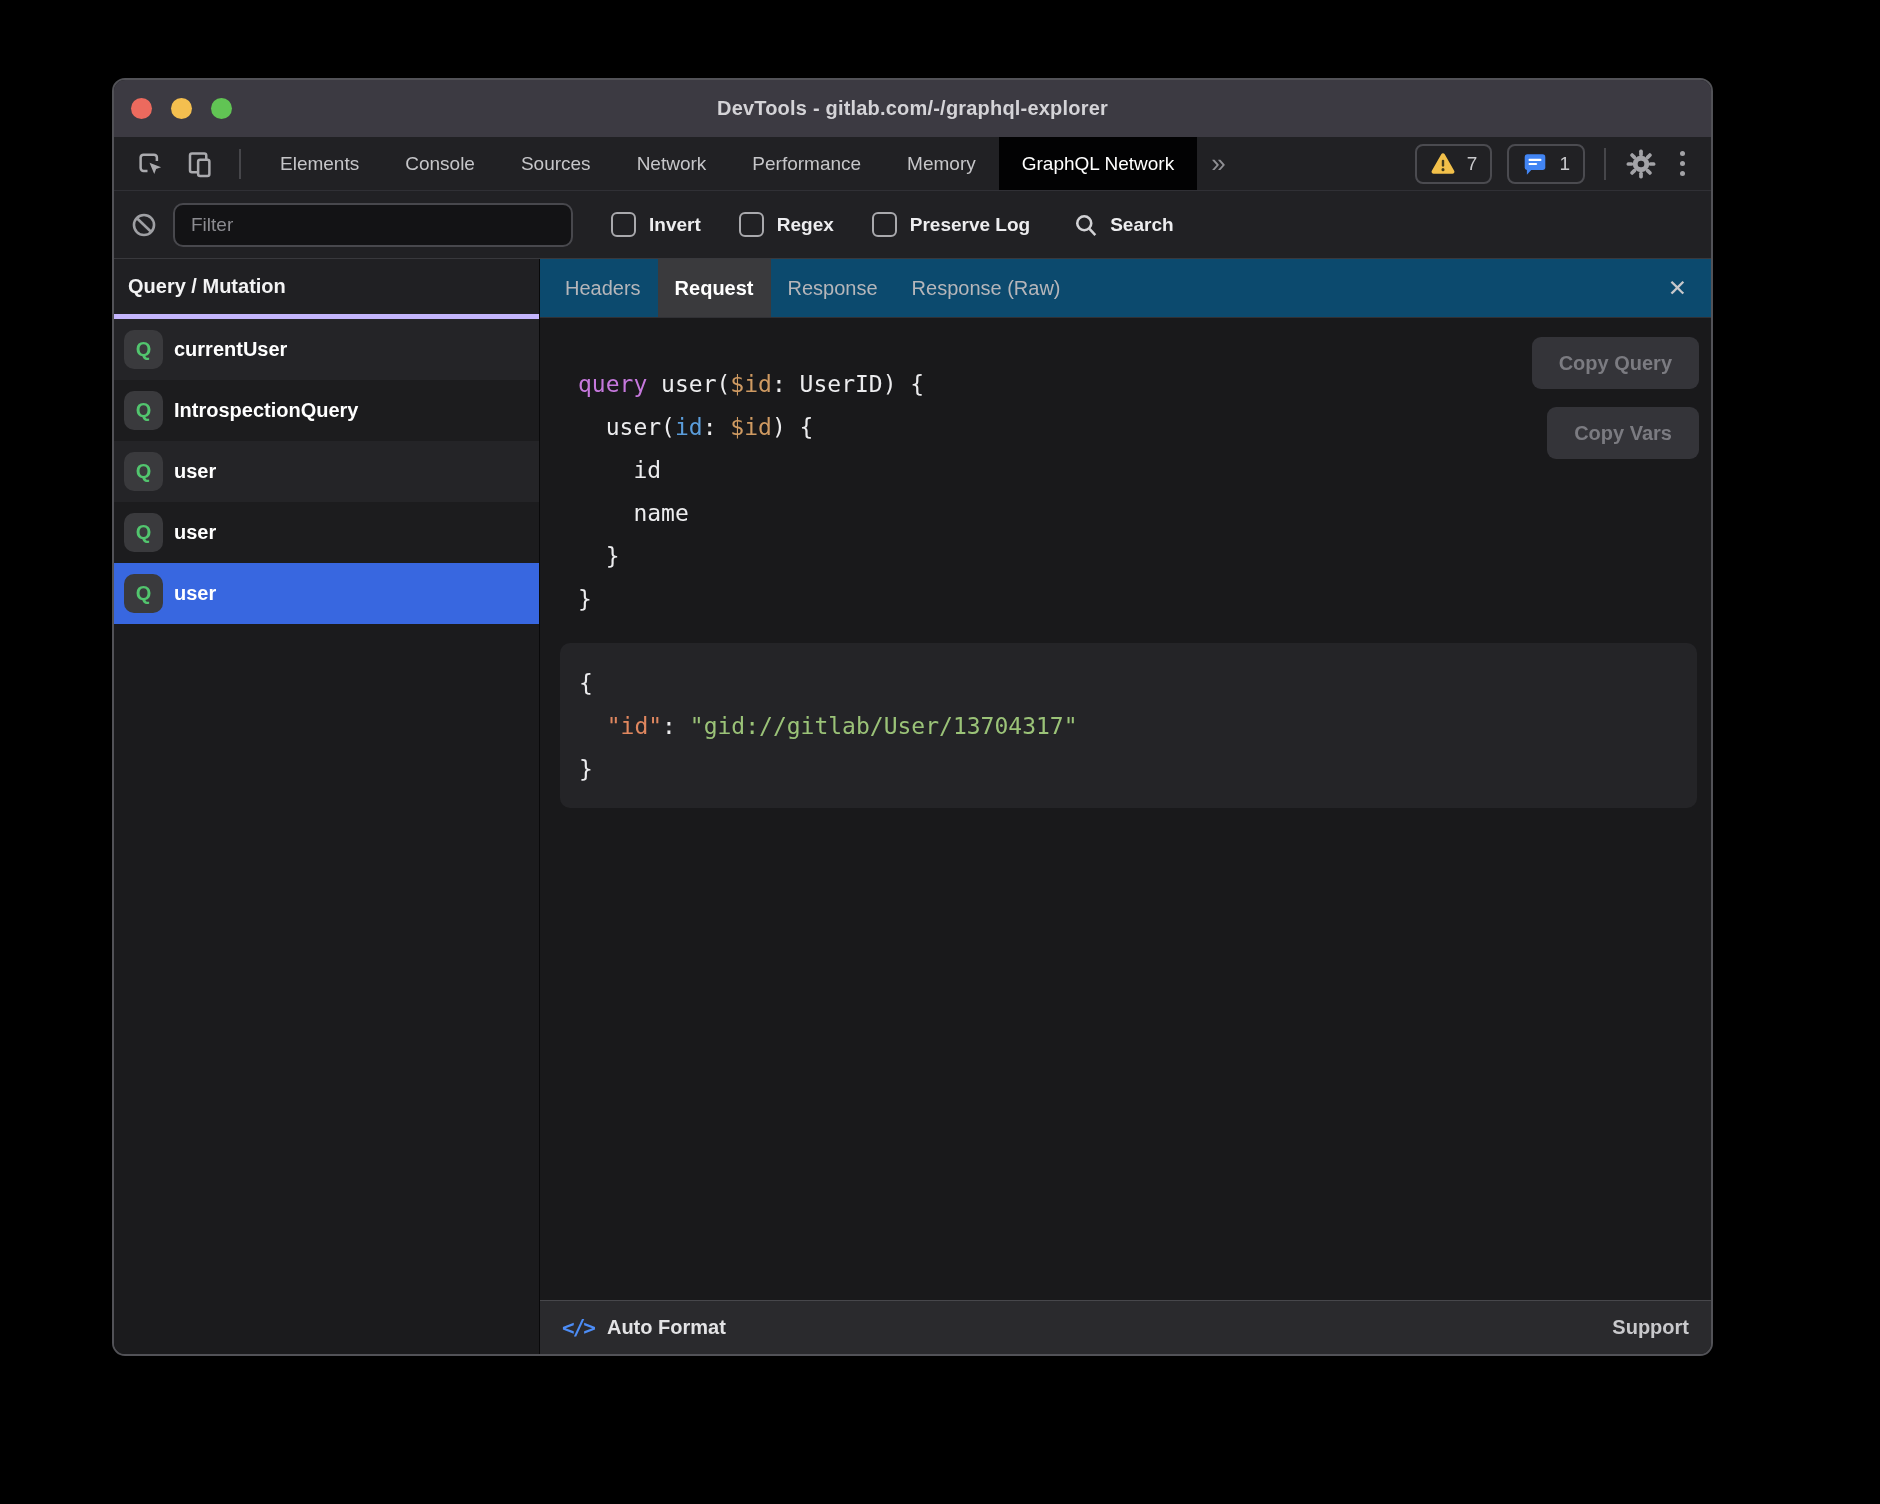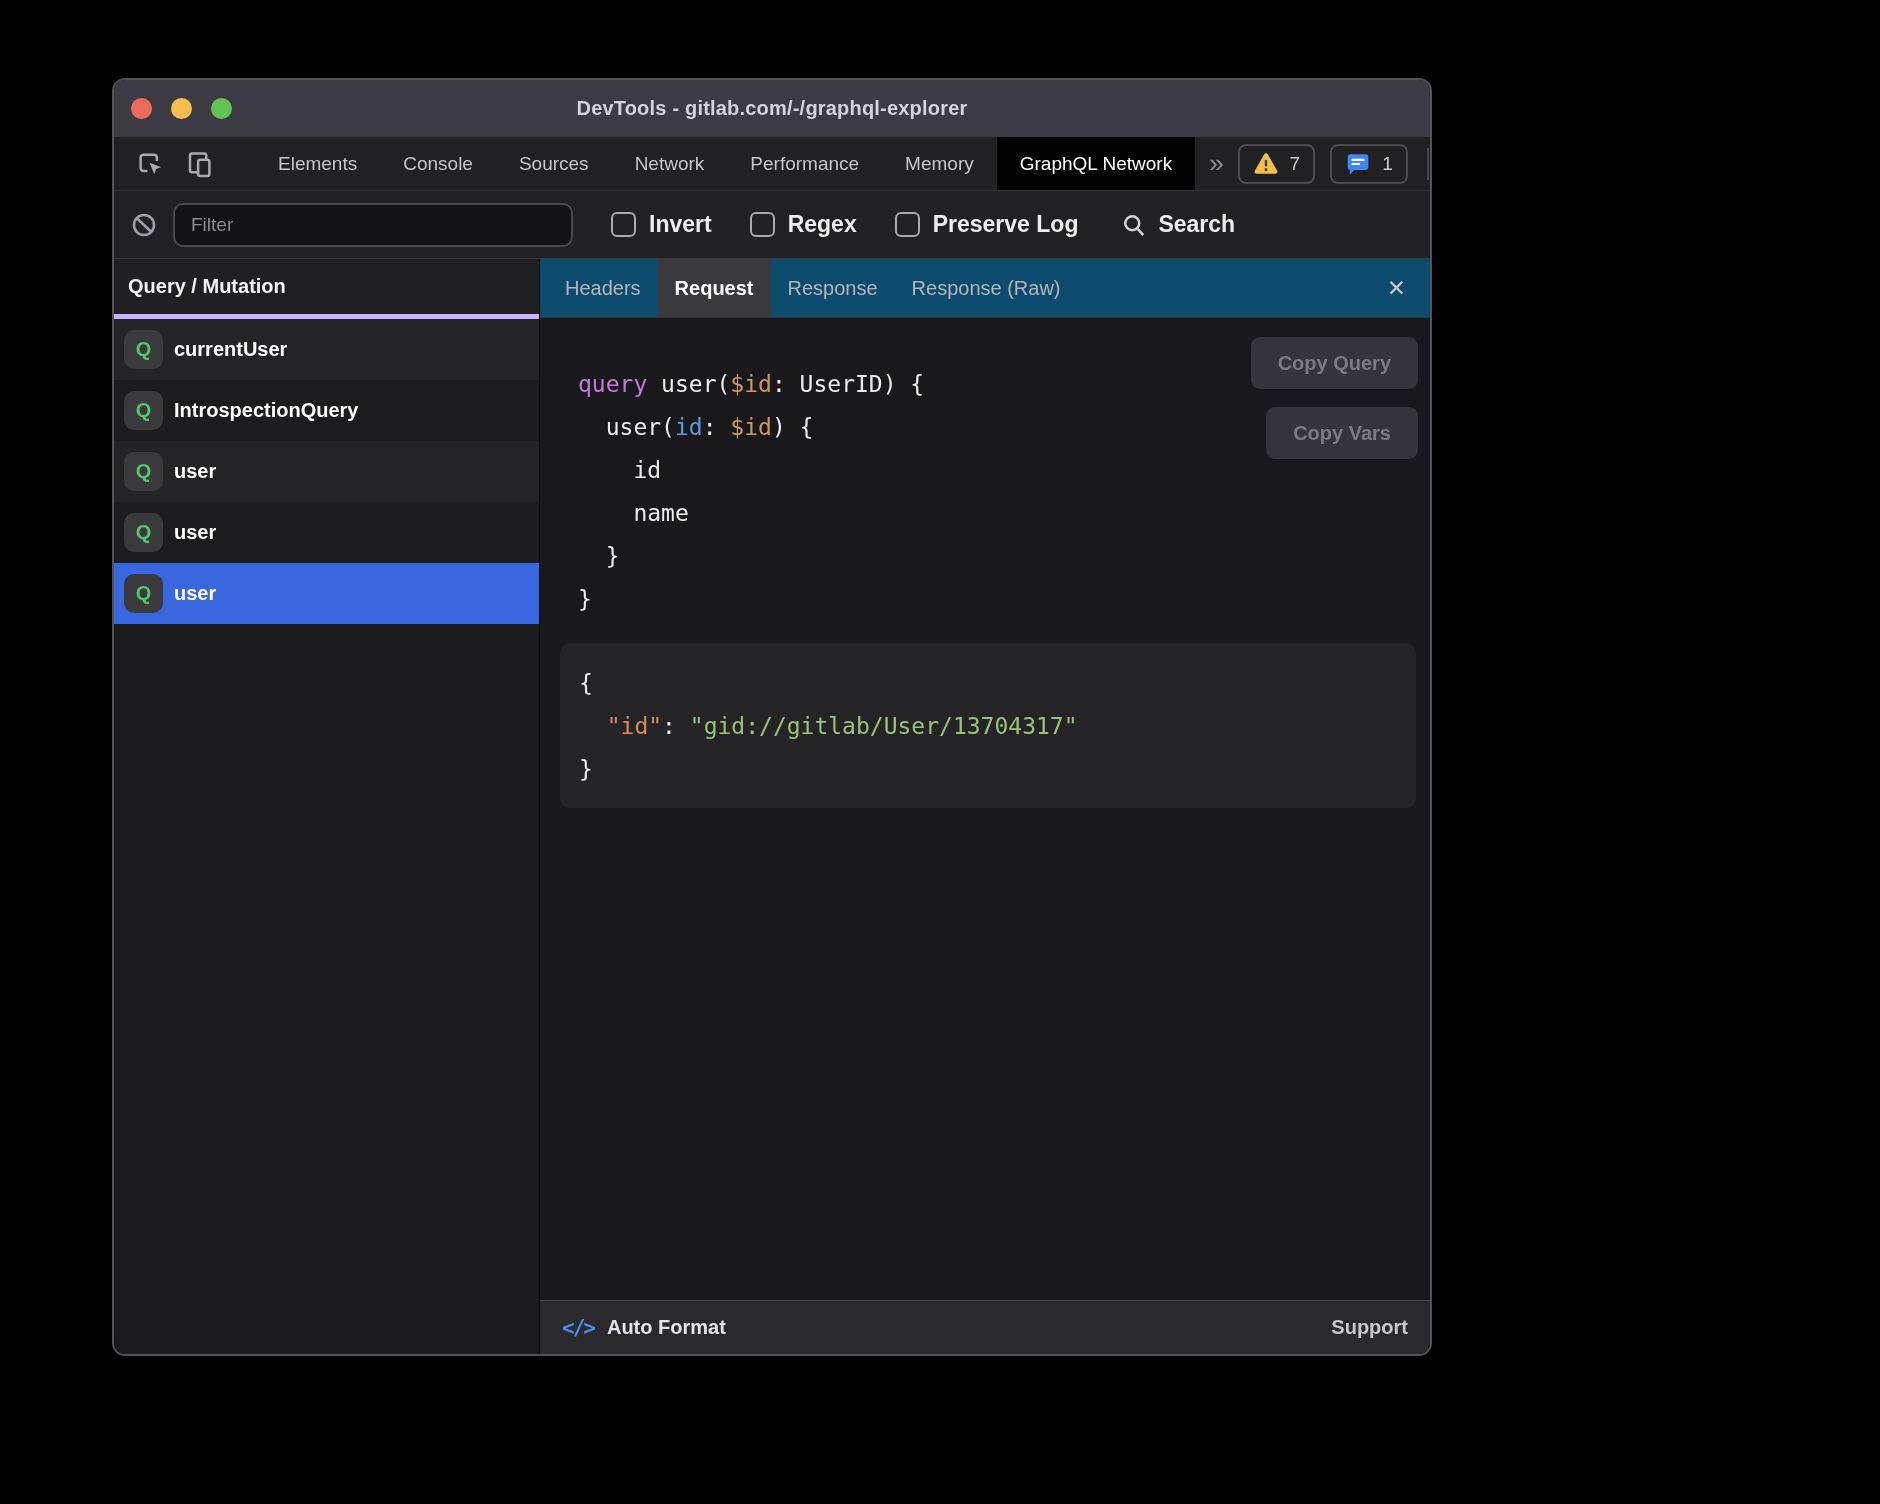--- a/index.html
+++ b/index.html
@@ -1,21 +1,21 @@
 <!DOCTYPE html>
 <html style="--c-accent-blue: #3867e0; --c-q-green: #52c56e; --c-kw: #c678dd; --c-var: #cf9a62; --c-attr: #5b9ddb; --c-pl: #ececee; --c-key: #e0875f; --c-str: #9bc378; --c-warning-yellow: #f2c04a; --c-message-blue: #4285f4; --c-traffic-red: #ec6a5e; --c-traffic-yellow: #f4bf4f; --c-traffic-green: #61c454; --c-autoformat-blue: #4d8df6;"><head>
 <meta charset="utf-8">
 <style>
   html,body{margin:0;padding:0;}
   body{
     width:1880px;height:1504px;background:#000;position:relative;overflow:hidden;
     font-family:"Liberation Sans",sans-serif;-webkit-font-smoothing:antialiased;
   }
   .window{
-    position:absolute;left:112px;top:78px;width:1320px;height:1278px;
+    position:absolute;left:112px;top:78px;width:1601px;height:1278px;
     background:#19191b;border:2px solid #525257;border-radius:13px;overflow:hidden;
     box-sizing:border-box;display:flex;flex-direction:column;
     box-shadow:0 25px 70px rgba(0,0,0,.65);
   }
   
   .titlebar{height:57px;flex:none;background:#3c3a42;position:relative;
     display:flex;align-items:center;justify-content:center;}
   .traffic{position:absolute;left:17px;top:0;height:100%;display:flex;align-items:center;gap:19px;}
   .light{width:21px;height:21px;border-radius:50%;}
   .light.red{background:var(--c-traffic-red);}
@@ -39,21 +39,21 @@
   .kebab i{width:5px;height:5px;border-radius:50%;background:#a3a3a7;}
   
   .filterbar{height:67px;flex:none;background:#212124;border-top:1px solid #303035;
     display:flex;align-items:center;padding-left:16px;}
   .filter-input{margin-left:15px;width:400px;height:44px;box-sizing:border-box;background:#131315;
     border:2px solid #48484d;border-radius:10px;color:#e8e8e9;font-size:19px;padding:0 16px;outline:none;
     font-family:"Liberation Sans",sans-serif;}
   .filter-input::placeholder{color:#8b8b90;}
   .check-group{display:flex;align-items:center;gap:13px;margin-left:38px;}
   .checkbox{width:21px;height:21px;border:2.5px solid #a9a9ad;border-radius:6px;background:transparent;}
-  .check-label{font-size:23px;font-weight:700;color:#ededef;white-space:nowrap;}
+  .check-label{font-size:19px;font-weight:700;color:#ededef;white-space:nowrap;}
   .search-group{display:flex;align-items:center;gap:10px;margin-left:42px;}
   
   .main{flex:1;display:flex;border-top:1px solid #39393d;min-height:0;}
   .sidebar{width:425px;flex:none;background:#1b1b1d;border-right:1px solid #09090a;
     display:flex;flex-direction:column;}
   .sidebar-header{height:55px;flex:none;display:flex;align-items:center;padding-left:14px;
     font-size:20px;font-weight:700;color:#f3f3f4;background:#202023;border-bottom:5px solid #c4b5fd;}
   .query-item{height:61px;flex:none;display:flex;align-items:center;padding-left:10px;gap:11px;cursor:default;}
   .query-item.row-odd{background:#242427;}
   .query-item.row-even{background:#1c1c1e;}

